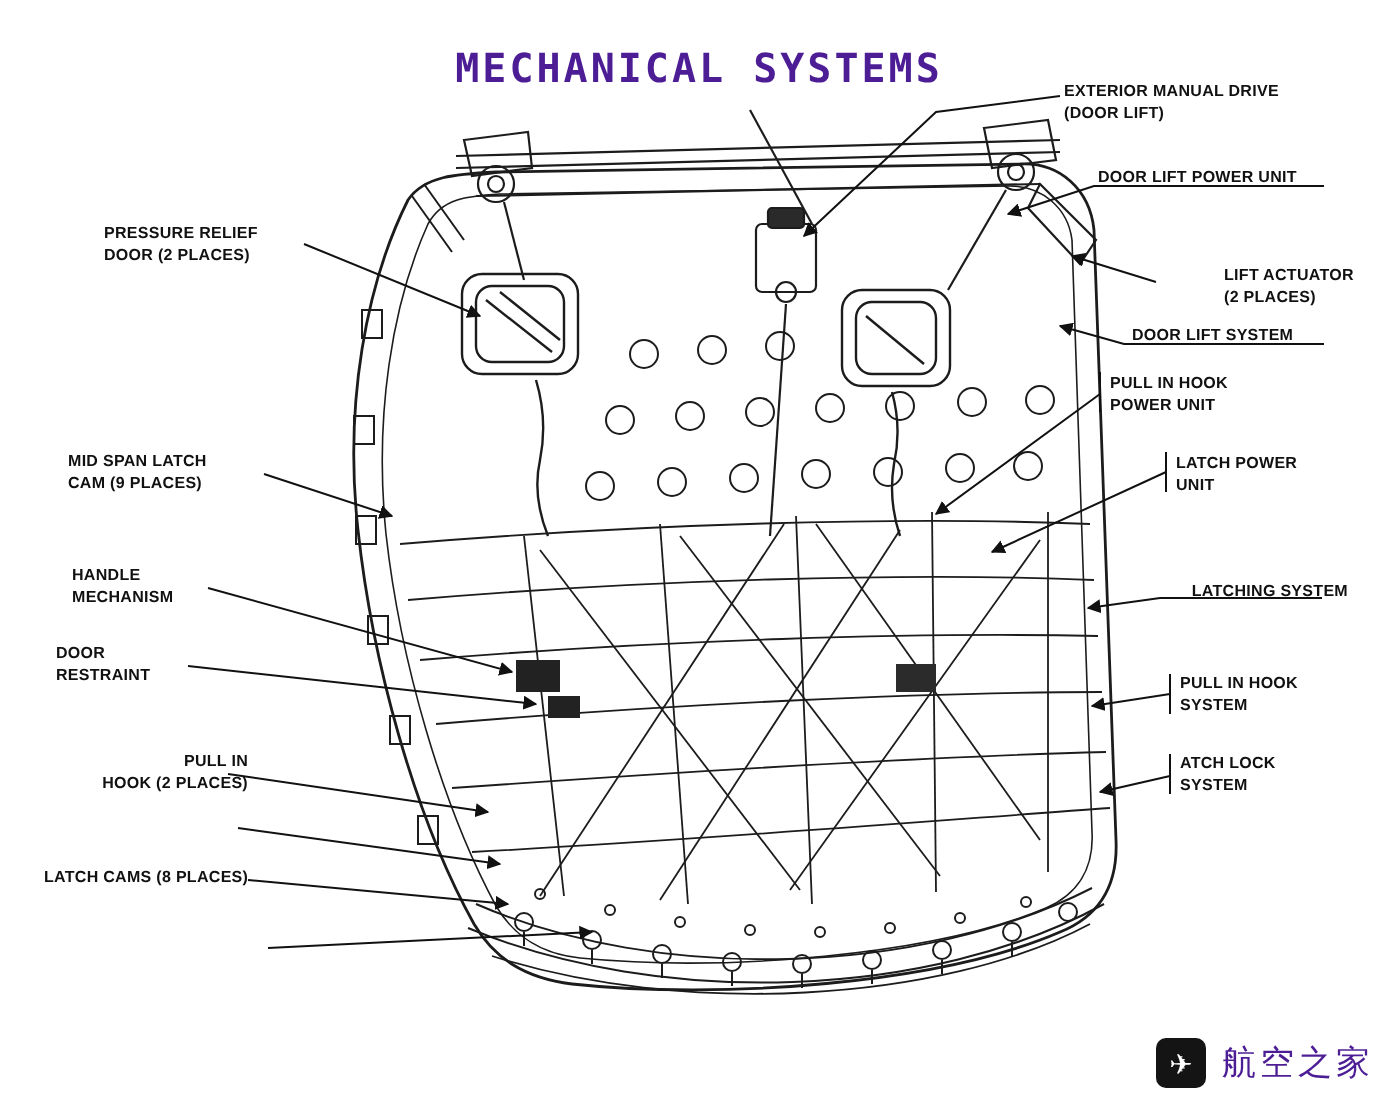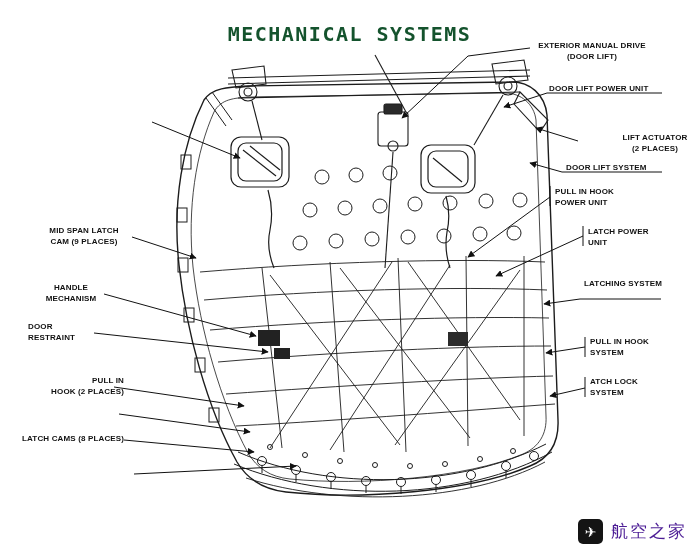--- a/index.html
+++ b/index.html
@@ -11,29 +11,29 @@
     position: relative;
     overflow: hidden;
   }
   #stage { position: absolute; inset: 0; width: 699px; height: 553px; }
   svg.diagram { position: absolute; left: 0; top: 0; }
   .title {
     position: absolute; left: 0; top: 22px; width: 699px;
     text-align: center;
     font-family: "DejaVu Sans Mono", monospace;
     font-weight: bold; font-size: 20px; letter-spacing: 1.5px;
-    color: #14532d;
+    color: #4c1d95;
   }
   .label {
     position: absolute;
     font-size: 8px; font-weight: bold; line-height: 1.4;
     color: #111; letter-spacing: 0.15px;
     white-space: pre-line;
   }
-  .al-c { text-align: center; }
+  .al-c { }
   .al-l { text-align: left; }
   .watermark {
     position: absolute; right: 12px; bottom: 9px;
     display: flex; align-items: center; gap: 8px;
   }
   .wm-icon {
     width: 25px; height: 25px; background: #141414; color: #fff;
     border-radius: 5px; display: flex; align-items: center; justify-content: center;
     font-size: 14px; line-height: 1;
   }
@@ -196,41 +196,43 @@
       <polyline points="585,388 550,396" marker-end="url(#arr)"></polyline>
       <line x1="550" y1="186" x2="550" y2="206"></line>
       <line x1="583" y1="226" x2="583" y2="246"></line>
       <line x1="585" y1="337" x2="585" y2="357"></line>
       <line x1="585" y1="377" x2="585" y2="397"></line>
     </g>
   </svg>
 
   <div class="title">MECHANICAL SYSTEMS</div>
 
+  <div class="label al-c" style="left:52px;  top:111px; width:100px;">PRESSURE RELIEF
+DOOR (2 PLACES)</div>
   <div class="label al-c" style="left:34px;  top:225px; width:100px;">MID SPAN LATCH
 CAM (9 PLACES)</div>
   <div class="label al-c" style="left:36px;  top:282px; width:70px;">HANDLE
 MECHANISM</div>
   <div class="label al-l" style="left:28px;  top:321px; width:70px;">DOOR
 RESTRAINT</div>
   <div class="label al-l" style="left:34px;  top:375px; width:90px;text-align:right;">PULL IN
 HOOK (2 PLACES)</div>
   <div class="label al-l" style="left:22px;  top:433px; width:104px;">LATCH CAMS (8 PLACES)</div>
 
   <div class="label al-c" style="left:532px; top:40px;  width:120px;">EXTERIOR MANUAL DRIVE
 (DOOR LIFT)</div>
   <div class="label al-l" style="left:549px; top:83px;  width:118px;">DOOR LIFT POWER UNIT</div>
   <div class="label al-c" style="left:612px; top:132px; width:86px;">LIFT ACTUATOR
 (2 PLACES)</div>
   <div class="label al-l" style="left:566px; top:162px; width:100px;">DOOR LIFT SYSTEM</div>
   <div class="label al-l" style="left:555px; top:186px; width:90px;">PULL IN HOOK
 POWER UNIT</div>
   <div class="label al-l" style="left:588px; top:226px; width:80px;">LATCH POWER
 UNIT</div>
-  <div class="label al-l" style="left:584px; top:278px; width:90px;">LATCHING SYSTEM</div>
+  <div class="label al-l" style="left:584px; top:290px; width:90px;text-align:right;">LATCHING SYSTEM</div>
   <div class="label al-l" style="left:590px; top:336px; width:78px;">PULL IN HOOK
 SYSTEM</div>
   <div class="label al-l" style="left:590px; top:376px; width:78px;">ATCH LOCK
 SYSTEM</div>
 
   <div class="watermark">
     <div class="wm-icon">
       <span>✈</span>
     </div>
     <span class="wm-text">航空之家</span>

